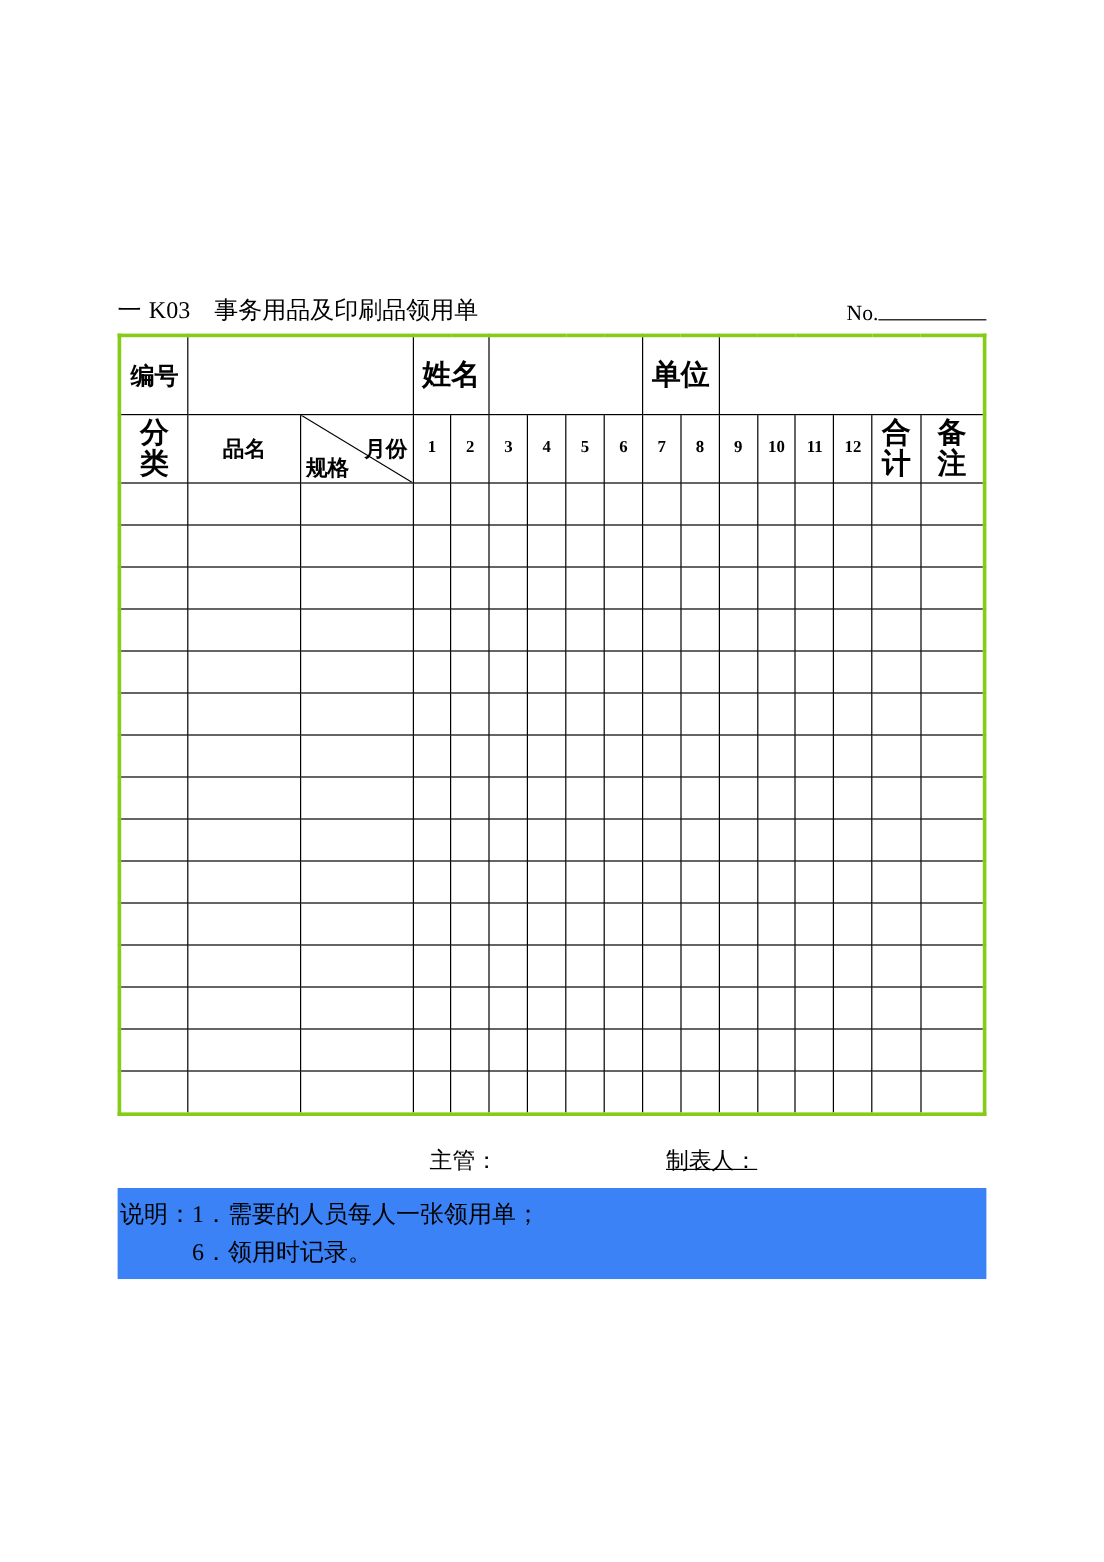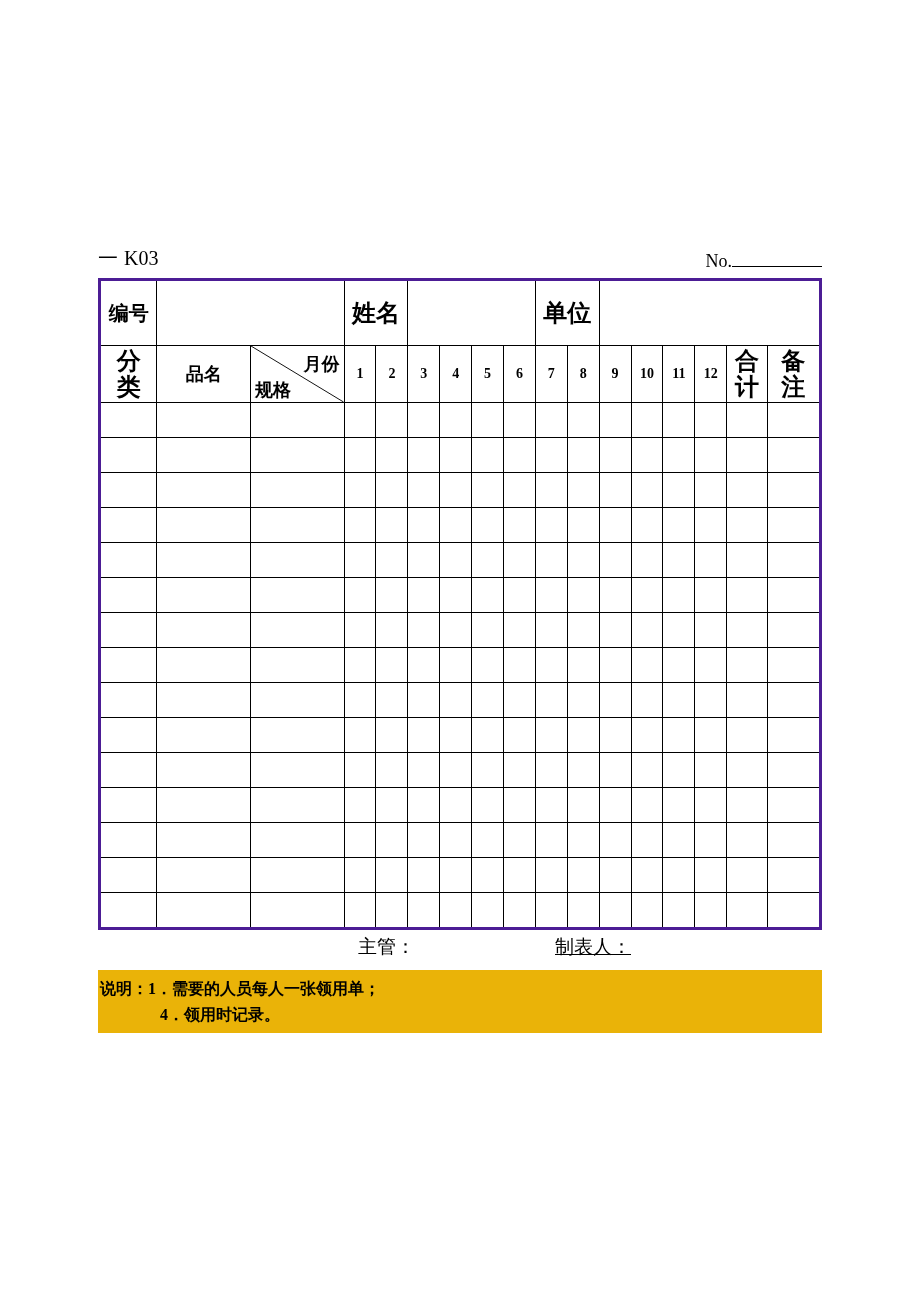--- a/index.html
+++ b/index.html
@@ -50,21 +50,21 @@
     border-bottom: 1px solid #000;
     width: 70px;
     vertical-align: baseline;
     height: 14px;
   }
   table.form {
     border-collapse: collapse;
     width: 100%;
     margin-top: 6px;
     table-layout: fixed;
-    border: 3px solid #4c1d95;
+    border: 3px solid #84cc16;
   }
   table.form th, table.form td {
     border: 1px solid #000;
     text-align: center;
     vertical-align: middle;
     padding: 0;
   }
   .hdr1 td, .hdr1 th {
     height: 64px;
     font-size: 20px;
@@ -87,58 +87,58 @@
     position: relative;
     height: 56px;
   }
   .diag-cell svg {
     position: absolute;
     left: 0; top: 0; width: 100%; height: 100%;
   }
   .diag-tr {
     position: absolute;
     right: 4px;
-    top: 6px;
+    top: 16px;
     font-size: 18px;
   }
   .diag-bl {
     position: absolute;
     left: 4px;
     bottom: 0;
     font-size: 18px;
   }
   .sig-row {
     display: flex;
     font-size: 19px;
-    margin-top: 4px;
+    margin-top: 24px;
   }
   .sig-row .sig1 { margin-left: 260px; }
   .sig-row .sig2 { margin-left: 140px; text-decoration: underline; }
   .notes {
-    background: #eab308;
+    background: #3b82f6;
     margin-top: 10px;
     padding: 6px 0 6px 0;
-    font-size: 16px;
+    font-size: 20px;
     line-height: 1.6;
-    font-weight: bold;
   }
   .notes .n1 { padding-left: 2px; }
   .notes .n2 { padding-left: 62px; }
 </style>
 </head>
 <body>
 
 <div class="page">
 
   <div class="title-row">
     <div class="title-left">
       <span class="dash">一</span>
       <span style="width:6px;display:inline-block"></span>
       <span>K03</span>
       <span style="width:20px;display:inline-block"></span>
+      <span>事务用品及印刷品领用单</span>
     </div>
     <div class="no-field">
       <span>No.</span><span class="no-underline"></span>
     </div>
   </div>
 
 
   <table class="form">
     <colgroup>
       <col style="width:54px">
@@ -506,16 +506,16 @@
 
   </table>
 
   <div class="sig-row">
     <span class="sig1">主管：</span>
     <span class="sig2">制表人：</span>
   </div>
 
   <div class="notes">
     <div class="n1">说明：1．需要的人员每人一张领用单；</div>
-    <div class="n2">4．领用时记录。</div>
+    <div class="n2">6．领用时记录。</div>
   </div>
 
 </div>
 
 </body></html>

